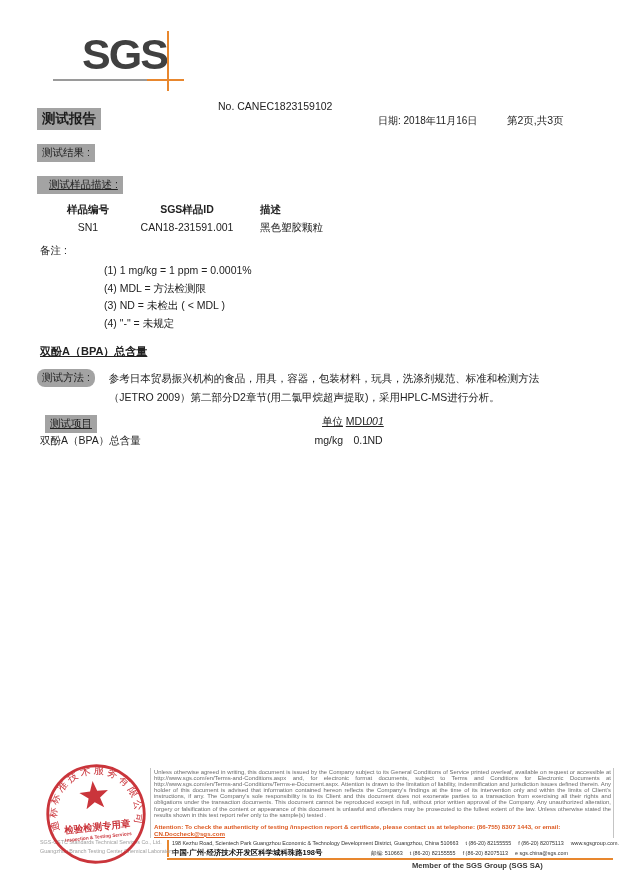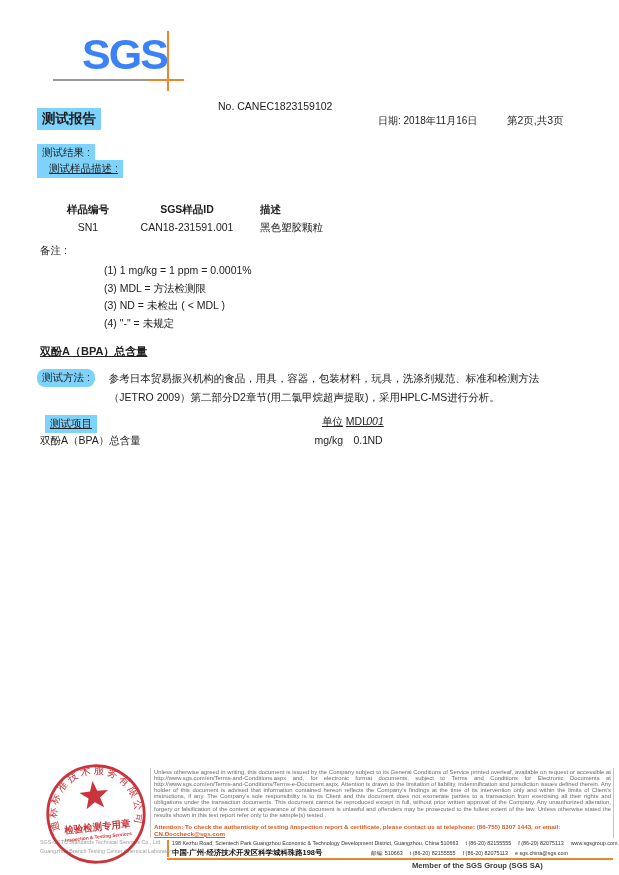--- a/index.html
+++ b/index.html
@@ -4,34 +4,34 @@
 <style>
   * { margin:0; padding:0; box-sizing:border-box; }
   html,body { background:#888; }
   .page {
     position:relative; width:619px; height:875px; margin:0 auto;
     background:#ffffff; overflow:hidden;
     font-family:"Liberation Sans","DejaVu Sans",sans-serif;
     color:#222;
   }
   .abs { position:absolute; }
-  .hl { background:#7dd3fc; padding:2px 5px;text-align:right; }
+  .hl { background:#a3a3a3; padding:2px 5px;text-align:right; }
   
-  .logo-text { left:82px; top:30px; font-size:43px; font-weight:bold; color:#3b82f6; letter-spacing:-2px; }
+  .logo-text { left:82px; top:30px; font-size:43px; font-weight:bold; color:#404040; letter-spacing:-2px; }
   .logo-line-gray { left:53px; top:79px; width:94px; height:2px; background:#9a9a9a; }
   .logo-line-orange-h { left:147px; top:79px; width:37px; height:2px; background:#e8872e; }
   .logo-line-orange-v { left:167px; top:31px; width:2px; height:60px; background:#e8872e; }
   
   .doc-title { left:37px; top:108px; font-size:13.5px; font-weight:bold; color:#1c1c1c; }
   .report-no { left:218px; top:100px; font-size:10.5px; }
   .report-date { left:378px; top:114px; font-size:10px; }
   .page-info { left:507px; top:114px; font-size:10.5px; }
   
   .results-label { left:37px; top:144px; font-size:10.5px; }
-  .sample-desc-label { left:37px; top:160px; font-size:10.5px; text-decoration:underline;padding-left:12px; }
+  .sample-desc-label { left:37px; top:176px; font-size:10.5px; text-decoration:underline;padding-left:12px; }
   .sample-table { left:55px; top:203px; font-size:10.5px; }
   .sample-row { display:flex; align-items:baseline; margin-bottom:4px; }
   .sc1 { width:66px; text-align:center; }
   .sc2 { width:112px; text-align:center; margin-left:10px; }
   .sc3 { margin-left:17px; text-align:center; }
   .sample-row.hdr { font-weight:bold; }
   .notes-label { left:40px; top:244px; font-size:10.5px; }
   .notes { left:104px; top:262px; font-size:10.5px; line-height:17.6px; }
   .bpa-title { left:40px; top:344px; font-size:11px; font-weight:bold; text-decoration:underline; }
   .method-row { left:37px; top:369px; font-size:10.5px; }
@@ -91,21 +91,21 @@
     <div class="sample-row">
       <span class="sc1">SN1</span>
       <span class="sc2">CAN18-231591.001</span>
       <span class="sc3">黑色塑胶颗粒</span>
     </div>
   </div>
 
   <div class="abs notes-label">备注 :</div>
   <div class="abs notes">
     <div>(1) 1 mg/kg = 1 ppm = 0.0001%</div>
-    <div>(3) MDL = 方法检测限</div>
+    <div>(4) MDL = 方法检测限</div>
     <div>(3) ND = 未检出 ( &lt; MDL )</div>
     <div>(4) "-" = 未规定</div>
   </div>
 
   <div class="abs bpa-title">双酚A（BPA）总含量</div>
 
   <div class="abs method-row">
     <span class="method-label hl">测试方法 :</span><span class="method-text">参考日本贸易振兴机构的食品，用具，容器，包装材料，玩具，洗涤剂规范、标准和检测方法（JETRO 2009）第二部分D2章节(用二氯甲烷超声提取)，采用HPLC-MS进行分析。</span>
   </div>
 

